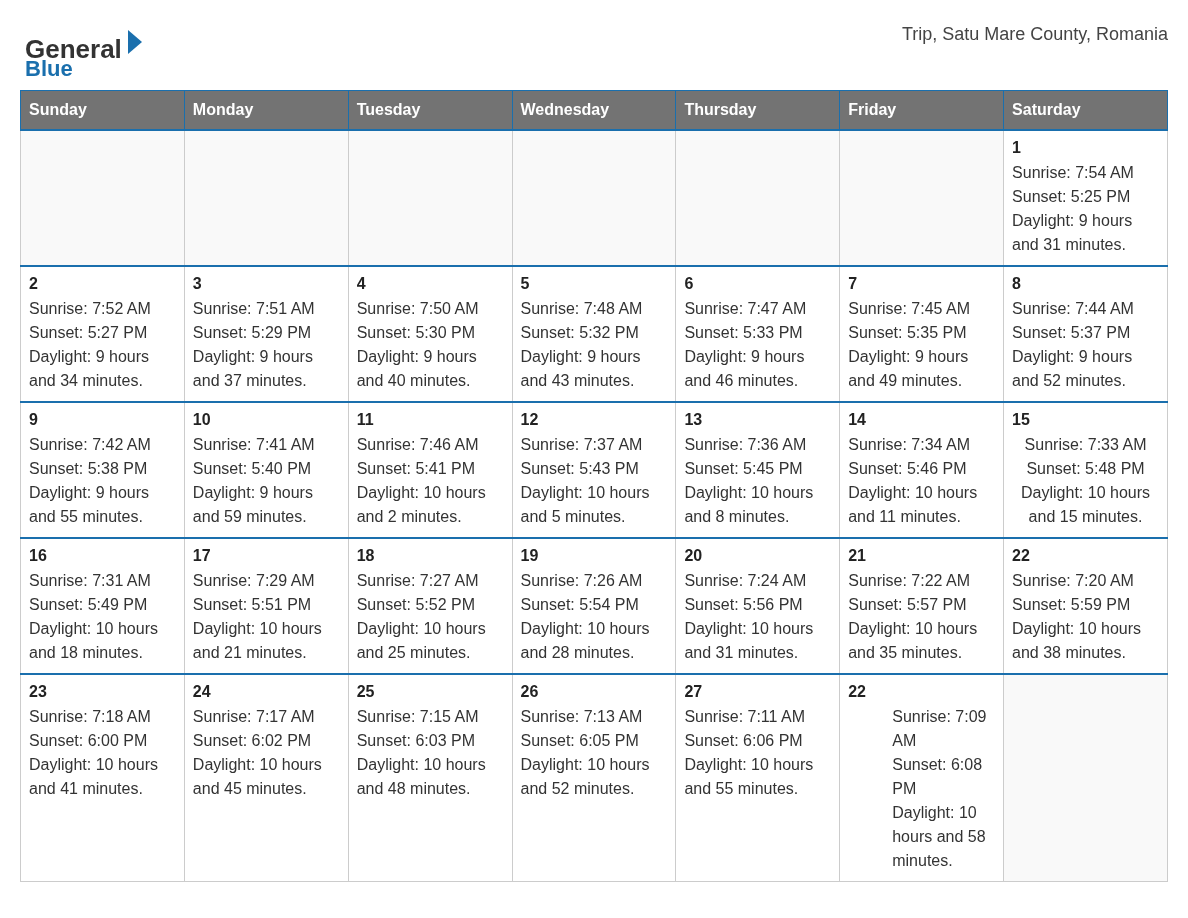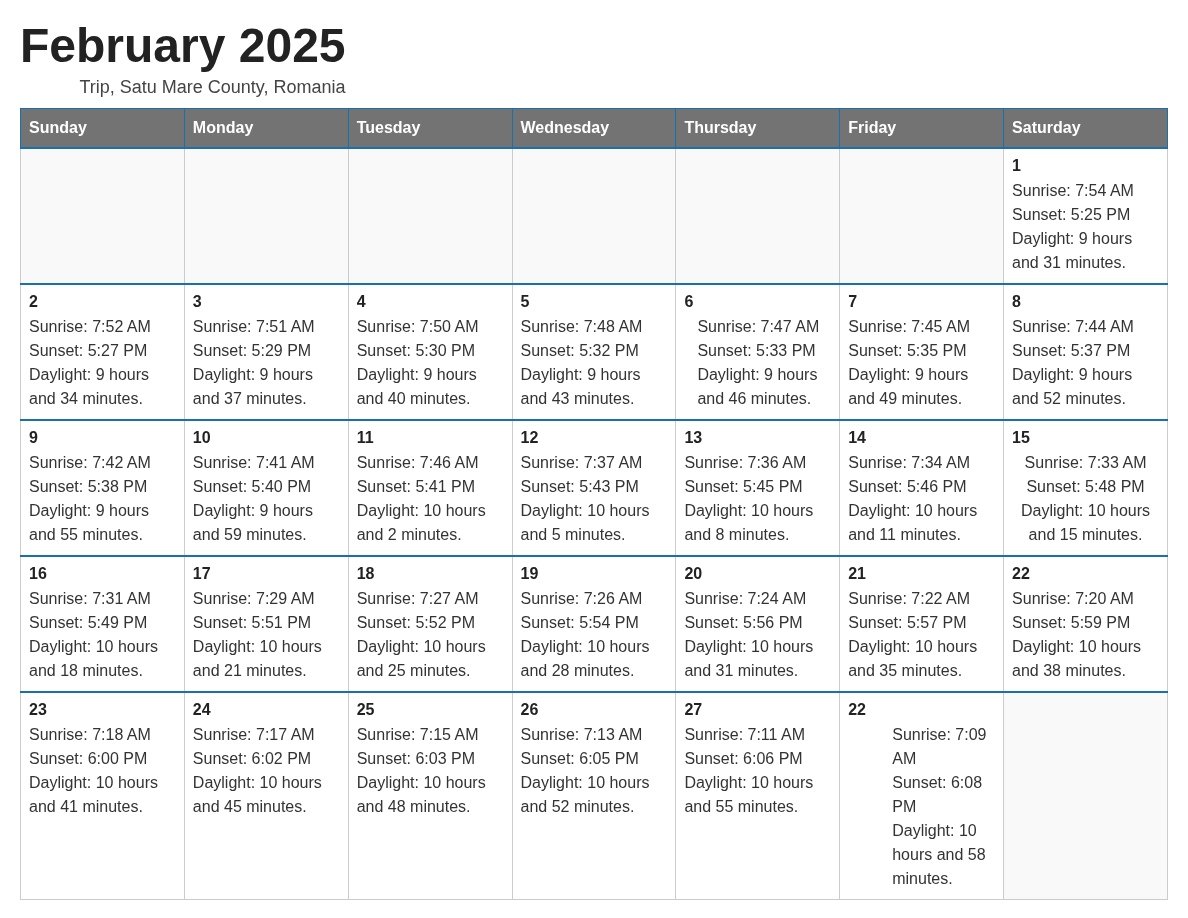--- a/index.html
+++ b/index.html
@@ -72,22 +72,31 @@
     }
     .logo-container {
       display: flex;
       align-items: center;
     }
   </style>
 </head>
 <body>
 
 <div class="header">
+  <div class="logo-container">
+    <svg width="130" height="60" viewBox="0 0 130 60">
+
+      <text x="5" y="38" font-family="Arial" font-size="26" font-weight="bold" fill="#333">General</text>
+
+      <polygon points="108,10 122,22 108,34" fill="#1a6fad"></polygon>
+
+      <text x="5" y="56" font-family="Arial" font-size="22" font-weight="bold" fill="#1a6fad">Blue</text>
+    </svg>
+  </div>
   <div class="title-section">
-    <h1>February 2025</h1>
     <div class="subtitle">Trip, Satu Mare County, Romania</div>
   </div>
 </div>
 
 <table class="calendar">
   <thead>
     <tr>
     <th>Sunday</th>
         <th>Monday</th>
         <th>Tuesday</th>
@@ -132,21 +141,21 @@
 Daylight: 9 hours and 40 minutes.</div>
         </td>
         <td>
           <span class="day-number">5</span>
           <div class="day-info" style="white-space: pre-line;">Sunrise: 7:48 AM
 Sunset: 5:32 PM
 Daylight: 9 hours and 43 minutes.</div>
         </td>
         <td>
           <span class="day-number">6</span>
-          <div class="day-info" style="white-space: pre-line; margin-left: 13px;">Sunrise: 7:47 AM
+          <div class="day-info" style="white-space: pre-line;">Sunrise: 7:47 AM
 Sunset: 5:33 PM
 Daylight: 9 hours and 46 minutes.</div>
         </td>
         <td>
           <span class="day-number">7</span>
           <div class="day-info" style="white-space: pre-line;">Sunrise: 7:45 AM
 Sunset: 5:35 PM
 Daylight: 9 hours and 49 minutes.</div>
         </td>
         <td>

